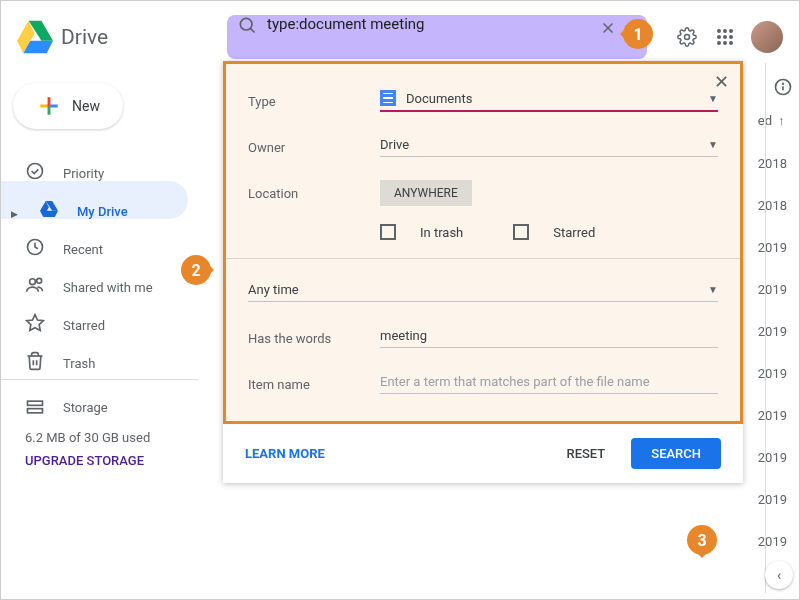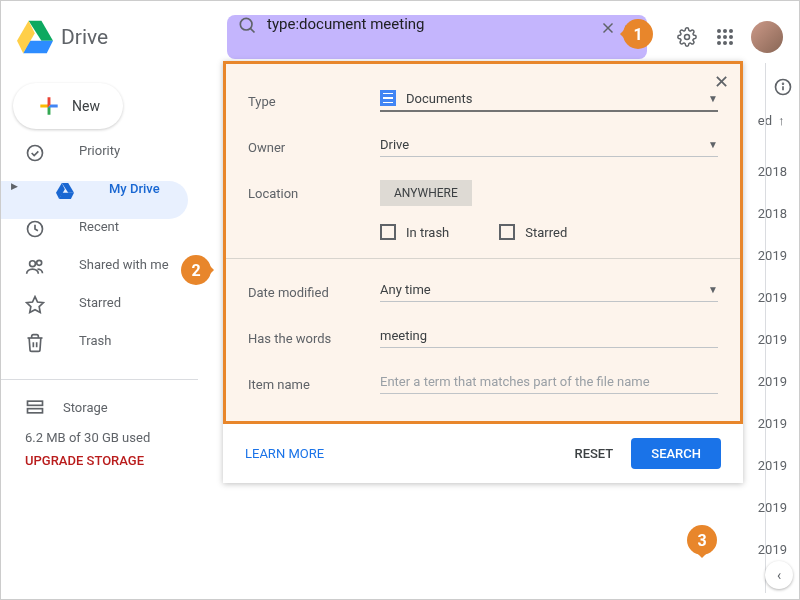--- a/index.html
+++ b/index.html
@@ -17,57 +17,57 @@
   
   .header-right { display: flex; align-items: center; gap: 14px; margin-left: auto; }
   .hicon { color: #5f6368; cursor: pointer; width: 24px; height: 24px; display:flex; align-items:center; justify-content:center; }
   .avatar { width: 32px; height: 32px; border-radius: 50%; background: linear-gradient(135deg,#c98 0%,#865 100%); }
   
   .main { display: flex; height: 538px; }
   .sidebar { width: 197px; padding-top: 10px; }
   .new-btn { margin: 0 0 14px 12px; width: 110px; height: 46px; border-radius: 24px; box-shadow: 0 1px 3px rgba(0,0,0,0.2); display: flex; align-items: center; justify-content: center; gap: 10px; background: #fff; cursor: pointer; font-size: 14px; color: #3c4043; }
   .plus-svg { width:26px; height:26px; }
   
-  .nav-item { height: 38px; display: flex; align-items: flex-start; padding-left: 24px; font-size: 13px; color: #5f6368; cursor: pointer; border-radius: 0 20px 20px 0; margin-right: 10px; gap: 34px; }
+  .nav-item { height: 38px; display: flex; align-items: flex-end; padding-left: 24px; font-size: 13px; color: #5f6368; cursor: pointer; border-radius: 0 20px 20px 0; margin-right: 10px; gap: 18px; }
   .nav-item.active { background: #e8f0fe; color: #1967d2; font-weight: 500; }
   .nav-item.active .nicon { color: #1967d2; }
   .nav-item .tri { width: 8px; font-size: 9px; margin-left: -14px; margin-right: 2px; color: #5f6368; }
   .nicon { width: 20px; height: 20px; display: flex; align-items: center; justify-content: center; color:#5f6368; }
   .divider { border-top: 1px solid #dadce0; margin: 8px 0; }
   .storage-row { padding-left: 24px; font-size: 13px; color: #5f6368; display:flex; align-items:center; gap:18px; height:38px; cursor:pointer; }
   .storage-info { padding: 4px 0 0 24px; font-size: 13px; color: #5f6368; }
-  .upgrade { color: #b91c1c; font-size: 13px; font-weight: 500; padding: 8px 0 0 24px; cursor: pointer; }
+  .upgrade { color: #4c1d95; font-size: 13px; font-weight: 500; padding: 8px 0 0 24px; cursor: pointer; }
   
   .content { flex: 1; position: relative; }
   .bg-list { position: absolute; right: 12px; top: 40px; font-size: 13px; color: #5f6368; }
-  .bg-list .hdr { display:flex; align-items:center; gap:6px; margin-bottom:22px; }
+  .bg-list .hdr { display:flex; align-items:center; gap:6px; margin-bottom:14px; }
   .bg-list .row { height: 42px; display:flex; align-items:center; justify-content:flex-end; }
   
   .search-panel { position: absolute; left: 222px; top: 60px; width: 520px; background: #fff; box-shadow: 0 1px 6px rgba(0,0,0,0.25); z-index: 5; }
   .panel-inner { border: 3px solid #e8862b; background: #fdf4ec; padding: 14px 22px 14px 22px; }
   .panel-close { position: absolute; right: 14px; top: 10px; font-size: 18px; color: #5f6368; cursor: pointer; }
   .field-row { display: flex; align-items: center; min-height: 46px; font-size: 13px; }
   .field-label { width: 132px; color: #5f6368; }
   .field-value { flex: 1; display: flex; align-items: center; color: #3c4043; position: relative; }
   .field-value.under { border-bottom: 1px solid #c0c4c8; padding-bottom: 4px; }
-  .field-value.under.blue { border-bottom: 2px solid #737373; }
+  .field-value.under.blue { border-bottom: 2px solid #be185d; }
   .dd-caret { margin-left: auto; font-size: 10px; color: #5f6368; }
   .doc-icon { width:16px; height:16px; background:#4285f4; margin-right:10px; position:relative; }
   .doc-icon::after { content:""; position:absolute; left:3px; top:3px; right:3px; bottom:3px; border-top:1.5px solid #fff; border-bottom:1.5px solid #fff; }
   .doc-icon::before { content:""; position:absolute; left:3px; top:7px; right:3px; height:1.5px; background:#fff; }
   .chip { background: #dedad4; padding: 6px 14px; font-size: 12px; color: #3c4043; }
   .check-row { display: flex; gap: 50px; margin-left: 132px; padding: 8px 0 14px; }
-  .check-item { display: flex; align-items: center; gap: 10px; font-size: 13px; color: #3c4043; }
+  .check-item { display: flex; align-items: center; gap: 24px; font-size: 13px; color: #3c4043; }
   .checkbox { width: 16px; height: 16px; border: 2px solid #5f6368; }
   .sep { border-top: 1px solid #d8d4ce; margin: 4px -22px 10px; }
   .pinput { flex:1; border:none; background:transparent; font-size:13px; outline:none; color:#3c4043; }
   .pinput::placeholder { color: #9aa0a6; }
   .panel-footer { padding: 14px 22px; display: flex; align-items: center; }
-  .learn { color: #1a73e8; font-weight: 400; font-size: 13px; cursor: pointer; }
-  .footer-right { margin-left: auto; display: flex; gap: 2px; }
+  .learn { color: #1a73e8; font-weight: 700; font-size: 13px; cursor: pointer; }
+  .footer-right { margin-left: auto; display: flex; gap: 10px; }
   .btn-reset { padding: 8px 16px; font-size: 13px; font-weight: 500; color: #3c4043; cursor: pointer; }
   .btn-search { padding: 8px 20px; font-size: 13px; font-weight: 500; color: #fff; background: #1a73e8; border-radius: 4px; cursor: pointer; }
   
   .callout { position: absolute; width: 30px; height: 30px; border-radius: 50%; background: #e8862b; color: #fff; font-weight: bold; font-size: 16px; display: flex; align-items: center; justify-content: center; z-index: 20; }
   .callout.c1 { left: 622px; top: 18px; }
   .callout.c1::before { content:""; position:absolute; left:-8px; top:10px; border:5px solid transparent; border-right-color:#e8862b;}
   .callout.c2 { left: 180px; top: 254px; }
   .callout.c2::after { content:""; position:absolute; right:-8px; top:10px; border:5px solid transparent; border-left-color:#e8862b;}
   .callout.c3 { left: 686px; top: 524px; }
   .callout.c3::after { content:""; position:absolute; left:10px; bottom:-8px; border:5px solid transparent; border-top-color:#e8862b;}
@@ -295,21 +295,20 @@
       </div>
       <div class="check-item">
         <span class="checkbox"></span>
         <span>Starred</span>
       </div>
     </div>
 
     <div class="sep"></div>
 
     <div class="field-row">
-      <div class="field-label">Date modified</div>
       <div class="field-value under">
         <span>Any time</span>
         <span class="dd-caret">▼</span>
       </div>
     </div>
 
     <div class="field-row">
       <div class="field-label">Has the words</div>
       <div class="field-value under">
         <input class="pinput" value="meeting" style="">

